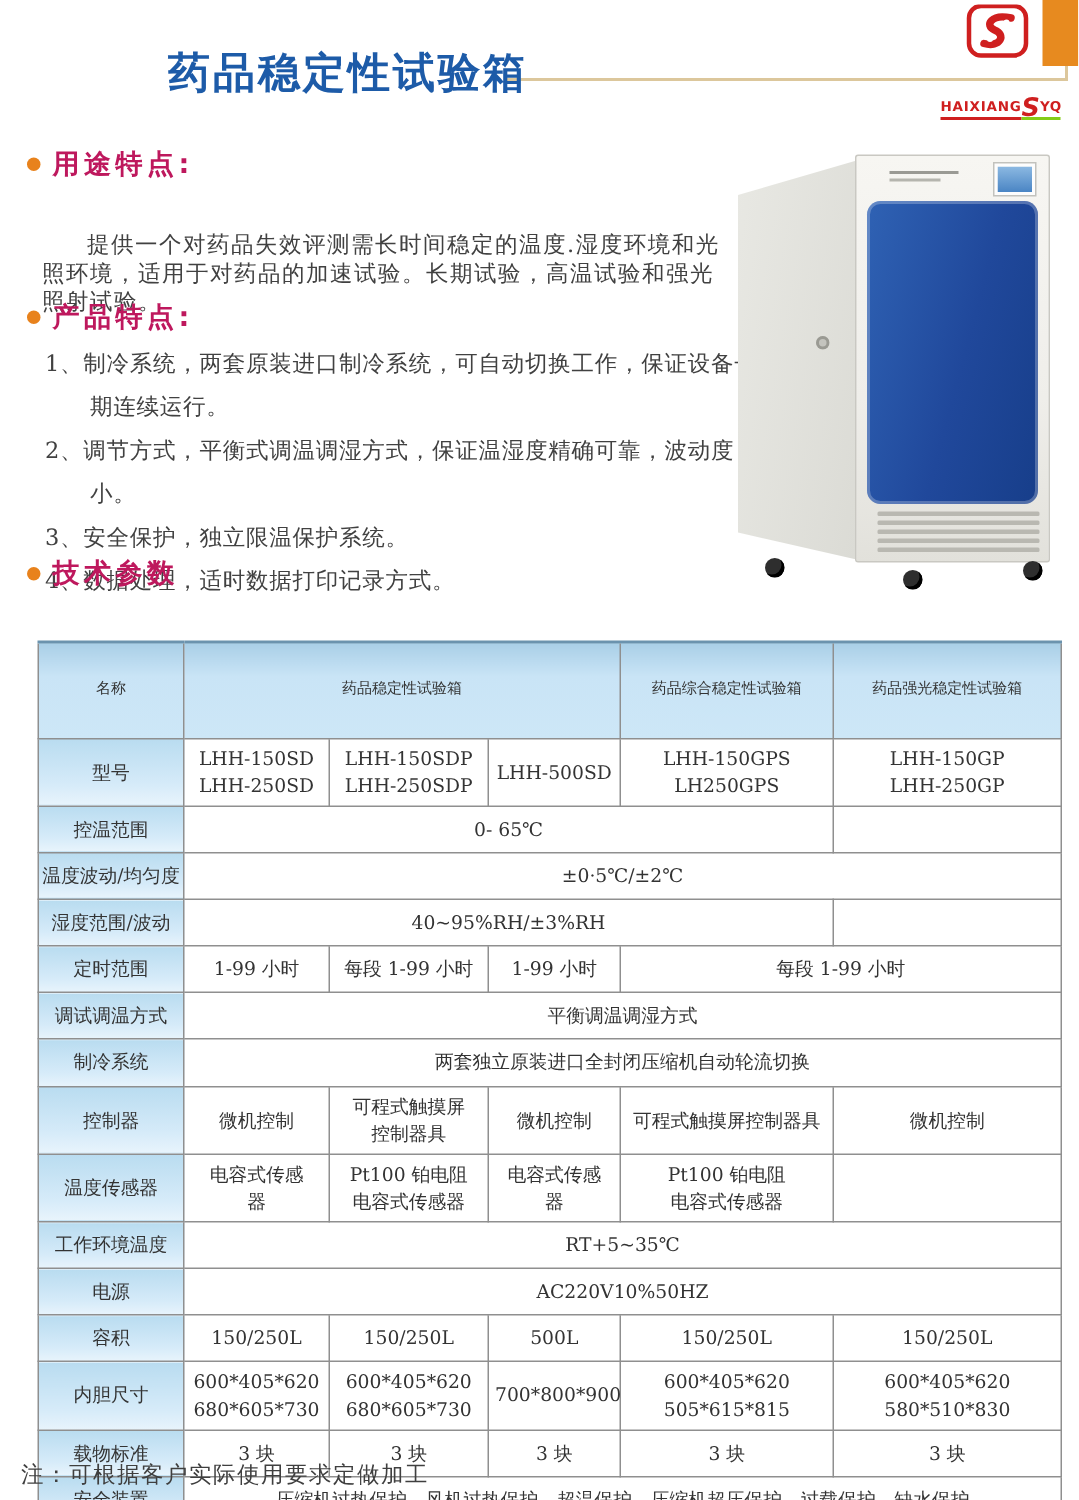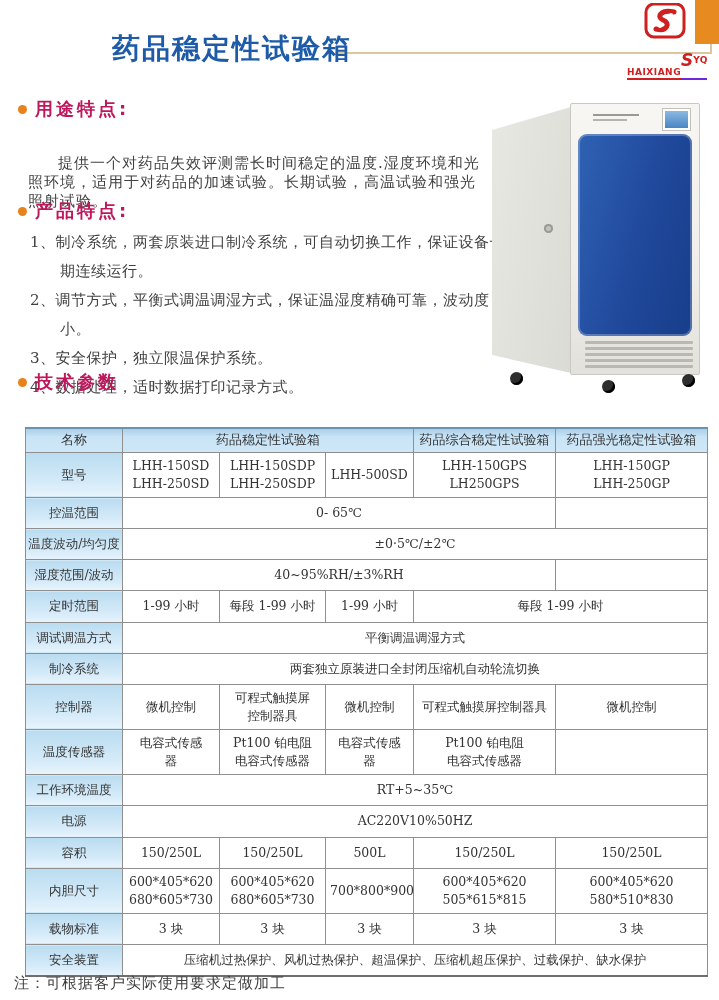--- a/index.html
+++ b/index.html
@@ -13,21 +13,21 @@
   
   .corner-square { position:absolute; left:695px; top:0; width:24px; height:44px; background:#e78a1f; }
   .corner-vline  { position:absolute; left:710px; top:44px; height:9px; width:0; border-left:2px solid #dcc79c; }
   .title-hline   { position:absolute; left:337px; top:52px; width:375px; height:0; border-top:2px solid #dcc79c; }
 
   
   .brand { position:absolute; left:627px; top:3px; width:76px; text-align:center; }
   .brand svg { display:block; margin:0 auto; }
   .brand-text { margin-top:-2px; color:#cf1f1f; font-weight:bold; white-space:nowrap; line-height:1; }
   .brand-name { font-size:9px; letter-spacing:.5px; border-bottom:2px solid #cf1f1f; padding-bottom:1px; display:inline-block; vertical-align:bottom;margin-top:31px; }
-  .brand-syq  { font-size:9px; display:inline-block; vertical-align:bottom; border-bottom:2px solid #6d28d9; padding-bottom:13px; }
+  .brand-syq  { font-size:9px; display:inline-block; vertical-align:bottom; border-bottom:2px solid #84cc16; padding-bottom:1px; }
   .brand-syq .bigS { font-size:17px; font-style:italic; line-height:10px; display:inline-block; vertical-align:-3px; }
 
   
   .page-title {
     position:absolute; left:112px; top:30px;
     font-family:"DejaVu Serif", serif;
     font-size:28px; font-weight:bold; color:#1d5ba8; letter-spacing:2px; white-space:nowrap;
   }
 
   
@@ -81,21 +81,21 @@
     position:absolute; left:25px; top:427px; width:682px;
     border-collapse:collapse; table-layout:fixed;
     font-family:"DejaVu Serif", serif; font-size:12.5px; color:#333;
   }
   .spec-table td {
     border:1px solid #8f8f8f; text-align:center; vertical-align:middle;
     padding:4px 4px; line-height:1.45; white-space:pre-line; background:#ffffff;
   }
   .spec-table tr.head td {
     background:linear-gradient(180deg,#a9cfe7 0%,#c9e4f6 35%,#cde7f7 100%);
-    border-top:2px solid #6b93ae; font-size:13px; padding:2px 2px;
+    border-top:2px solid #6b93ae; font-size:10px; padding:24px 2px;
   }
   .spec-table td.rowlabel {
     background:linear-gradient(180deg,#b9dcf0 0%,#d6ebf9 70%,#e8f4fc 100%);
     padding:6px 2px;
   }
   .spec-table { border-bottom:2px solid #6f6f6f; }
 
   
   .note { position:absolute; left:14px; top:974px; font-size:15px; color:#3f3f3f;
     font-family:"Liberation Sans", sans-serif; letter-spacing:1px; }

